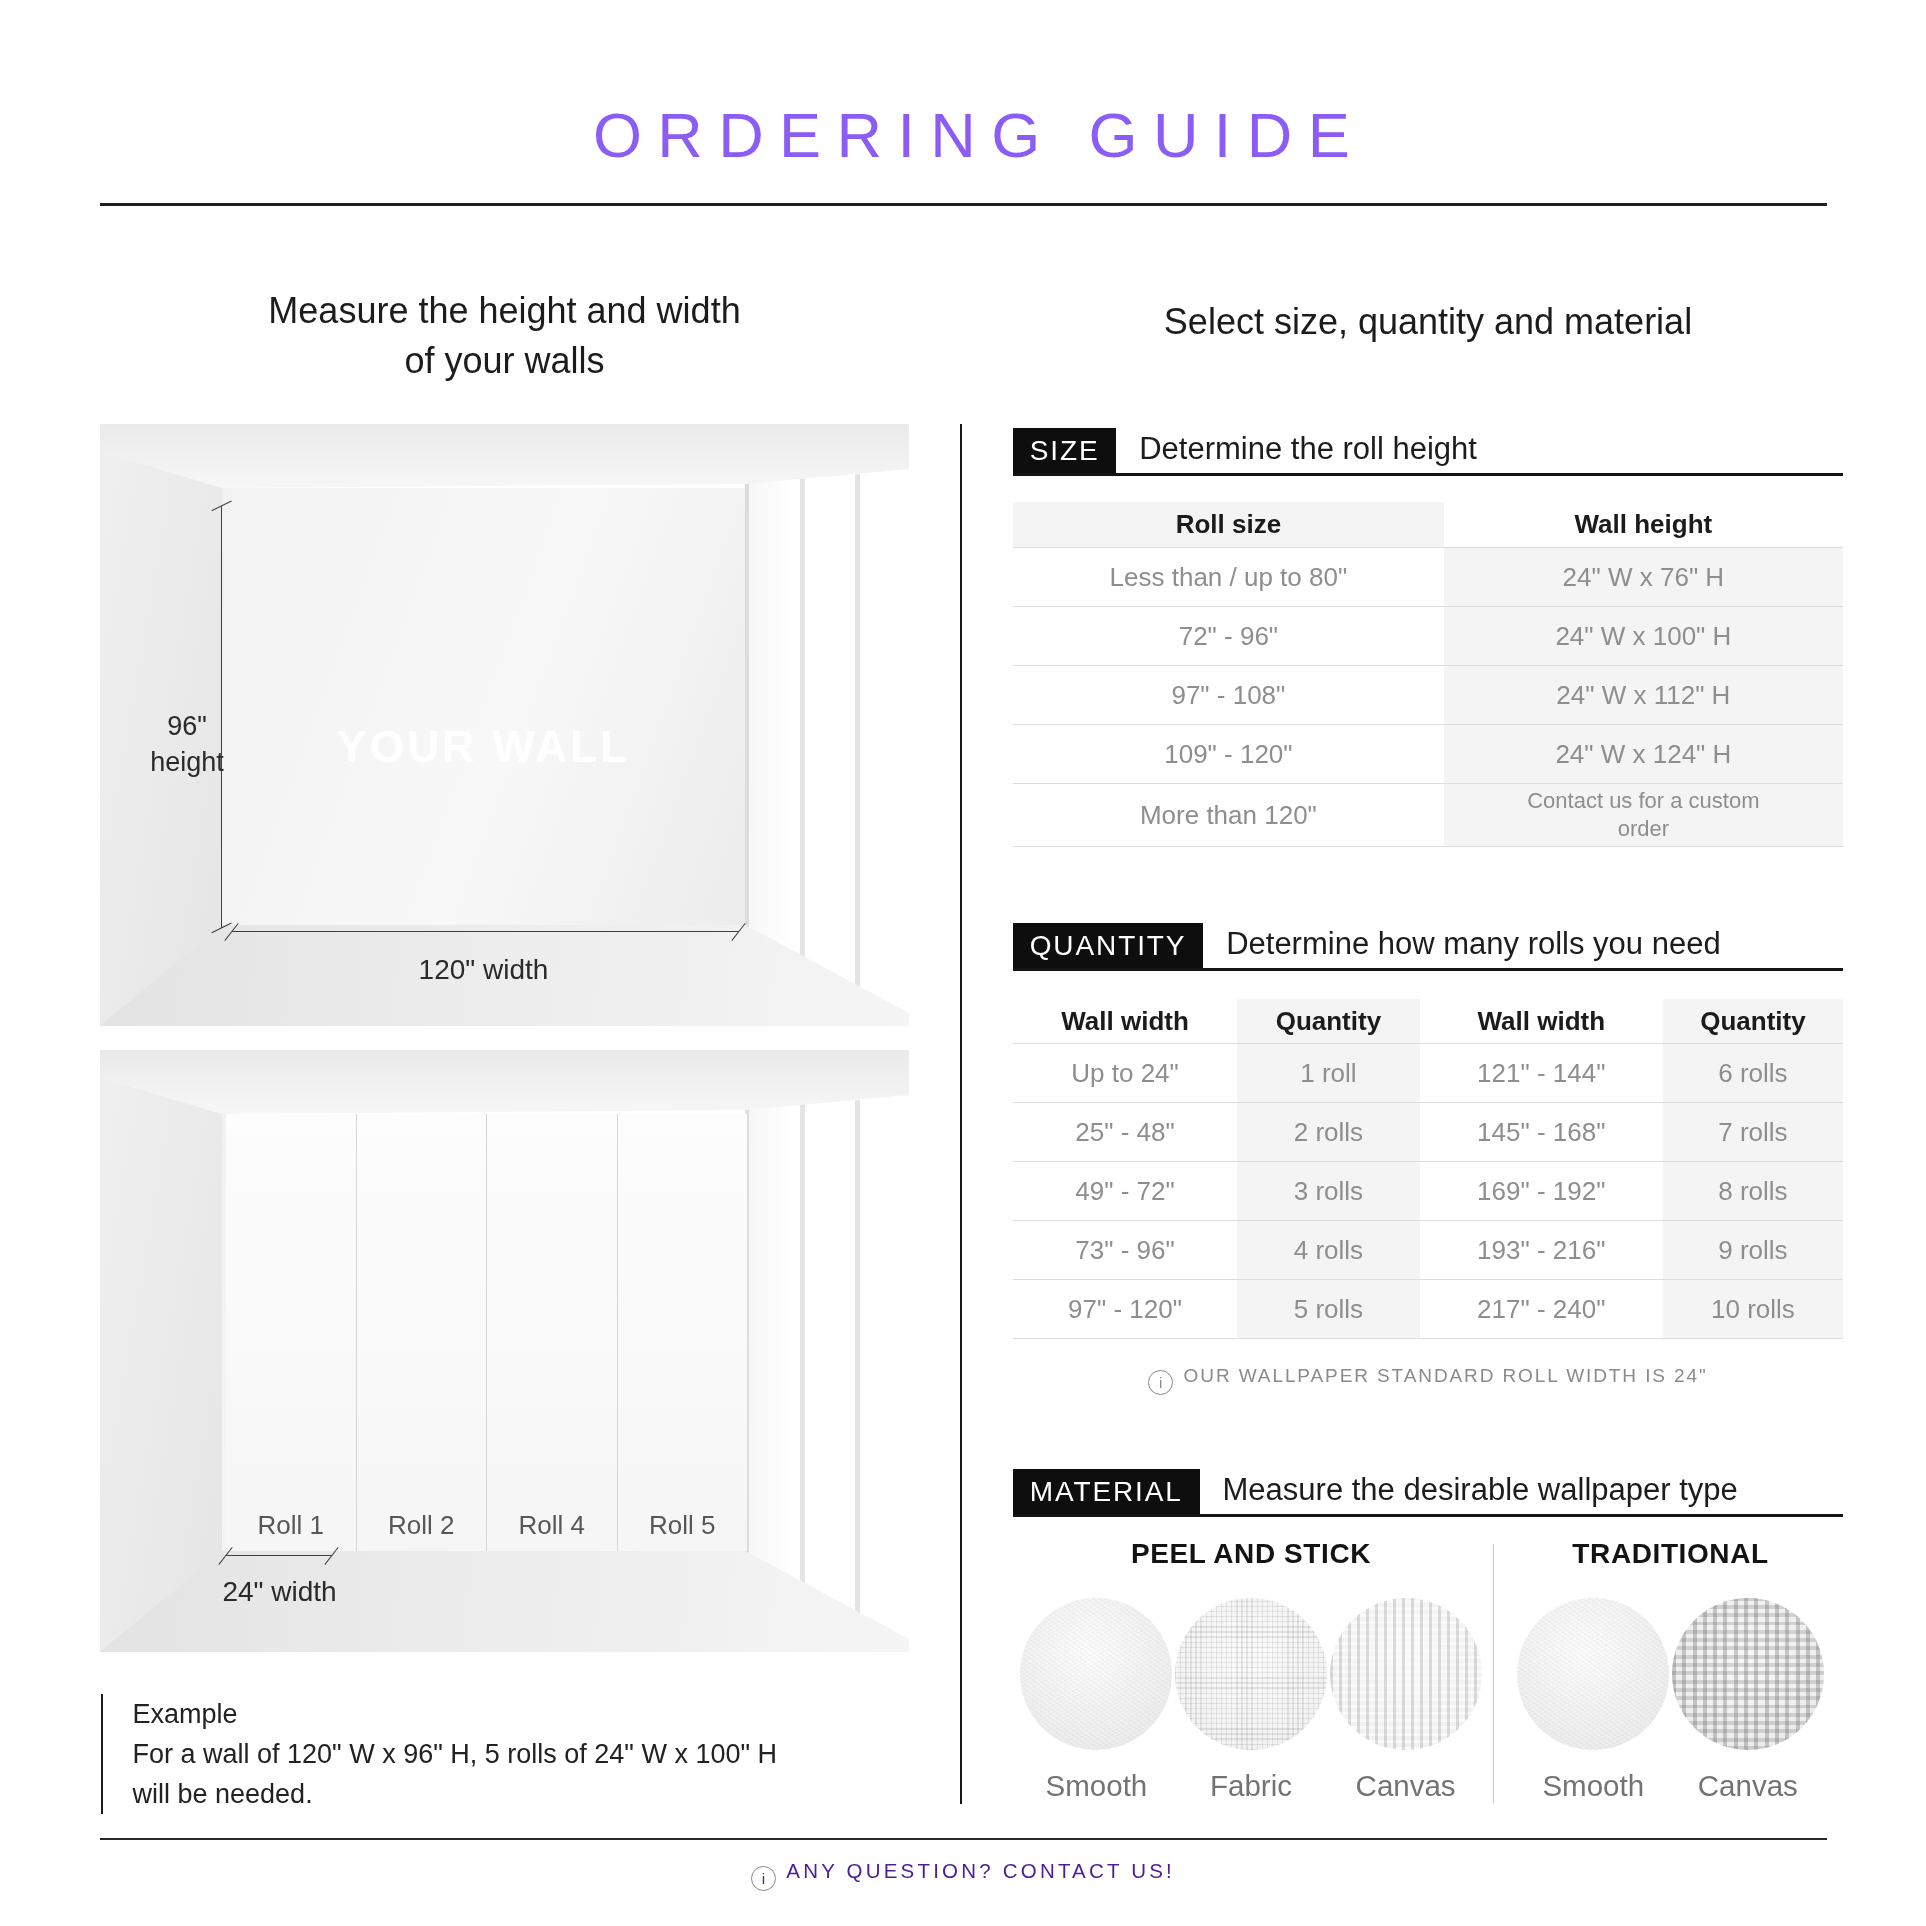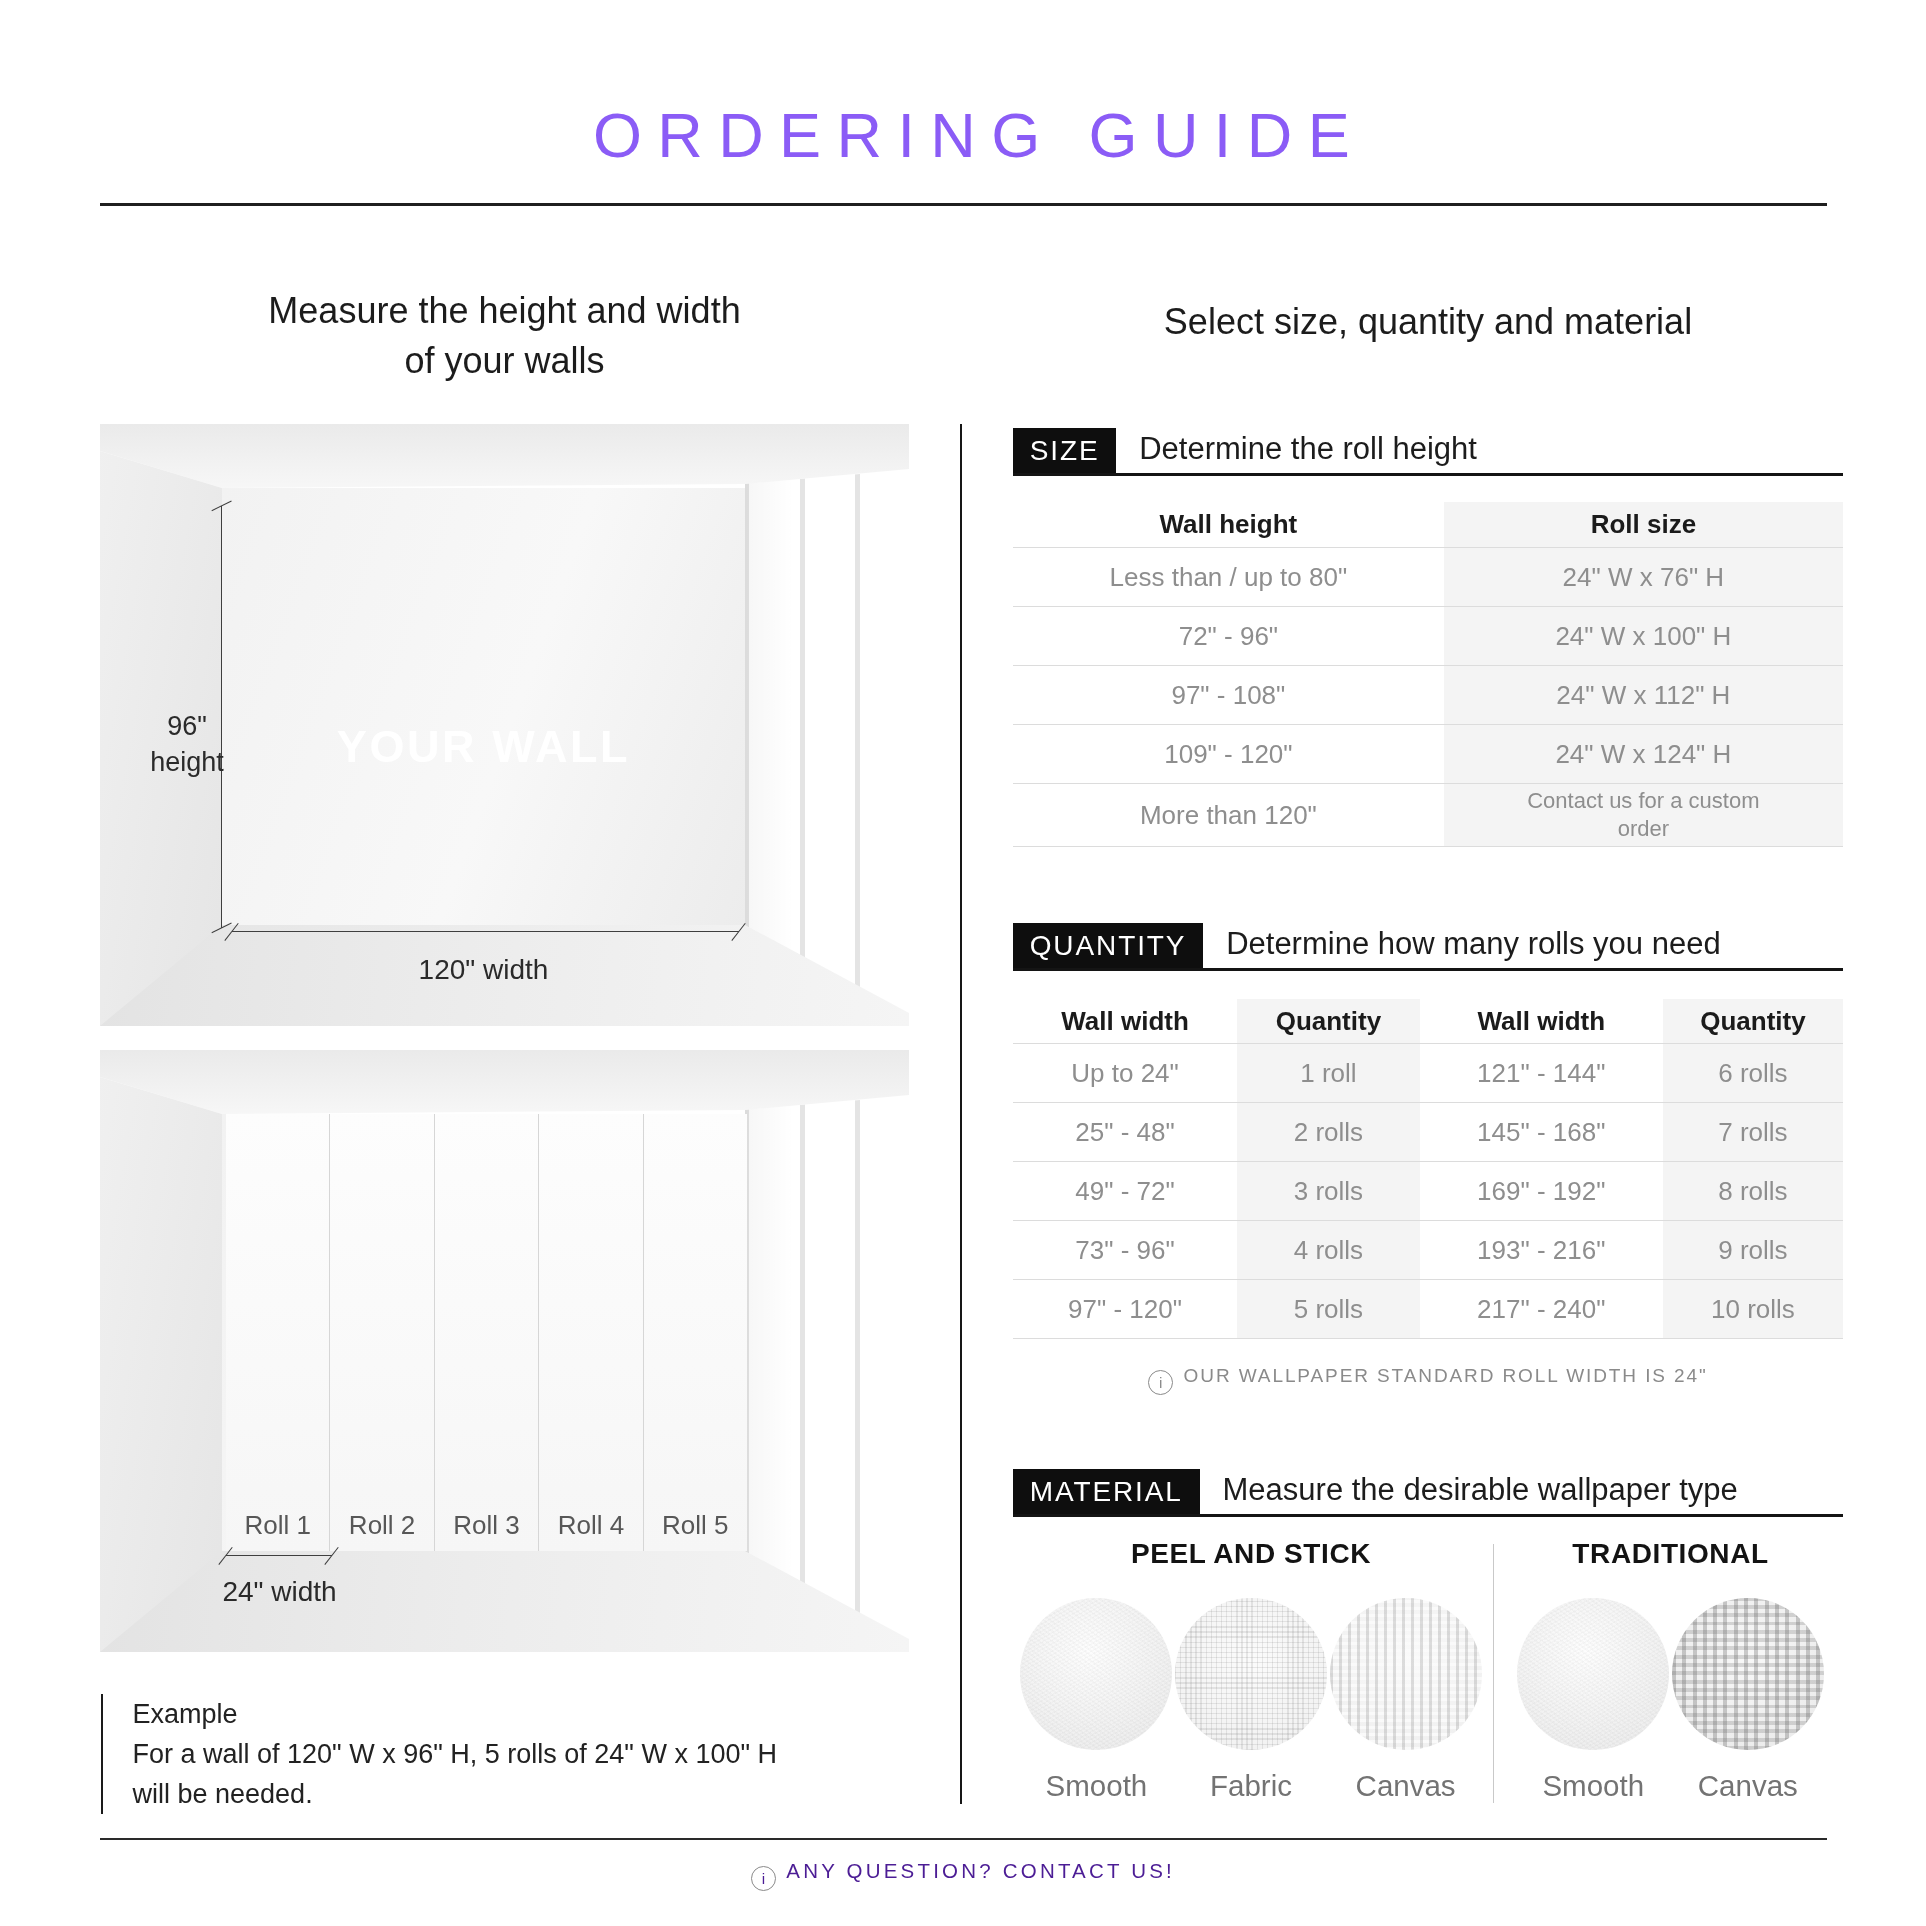--- a/index.html
+++ b/index.html
@@ -173,23 +173,20 @@
     <div class="ceiling"></div>
     <div class="lwall"></div>
     <div class="panels">
       <div class="panel">
           <span class="roll-label">Roll 1</span>
         </div>
       <div class="panel">
           <span class="roll-label">Roll 2</span>
         </div>
       <div class="panel">
-          <span class="roll-label">Roll 3</span>
-        </div>
-      <div class="panel">
           <span class="roll-label">Roll 4</span>
         </div>
       <div class="panel">
           <span class="roll-label">Roll 5</span>
         </div>
     </div>
     <div class="dim dim-h r2-hline">
       <span class="tick t1"></span>
       <span class="tick t2"></span>
     </div>
@@ -201,22 +198,22 @@
     <div>For a wall of 120" W x 96" H, 5 rolls of 24" W x 100" H</div>
     <div>will be needed.</div>
   </div>
 
   <div class="sec-head size-head">
     <div class="badge">SIZE</div>
     <div class="sec-sub">Determine the roll height</div>
   </div>
   <div class="gtable size-table">
     <div class="trow hrow">
+      <div class="cell th shade">Roll size</div>
       <div class="cell th">Wall height</div>
-      <div class="cell th shade">Roll size</div>
     </div>
     <div class="trow body">
       <div class="cell td">Less than / up to 80"</div>
       <div class="cell td shade">24" W x 76" H</div>
     </div>
     <div class="trow body">
       <div class="cell td">72" - 96"</div>
       <div class="cell td shade">24" W x 100" H</div>
     </div>
     <div class="trow body">

